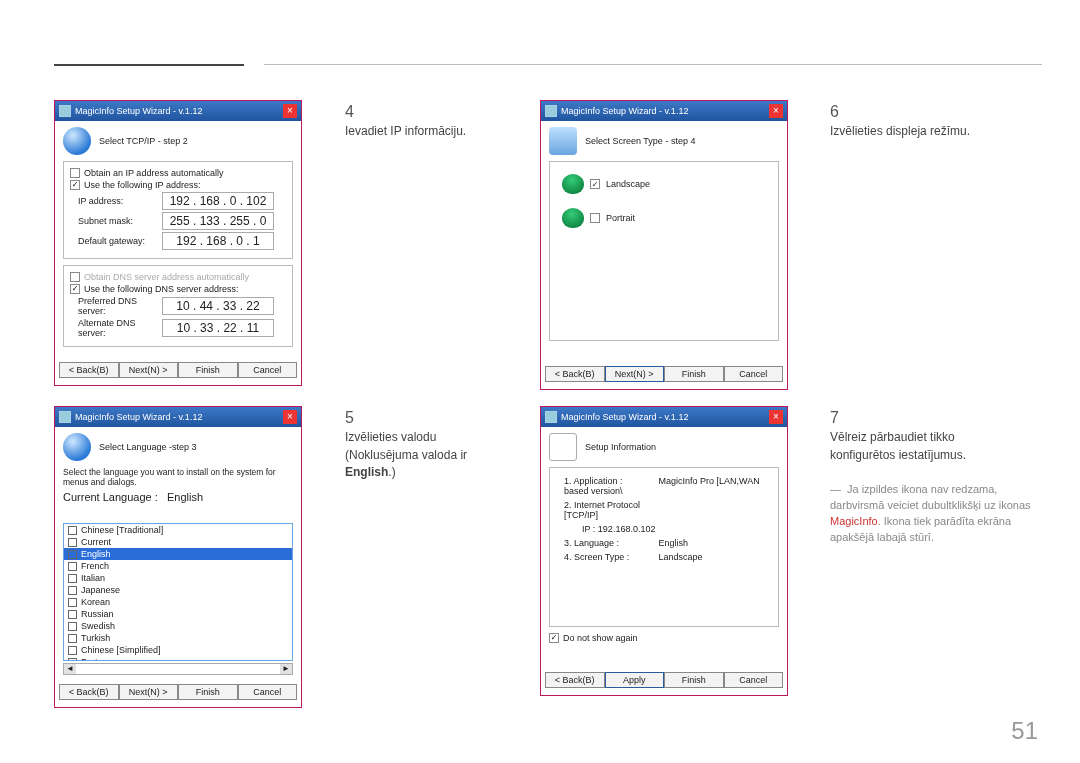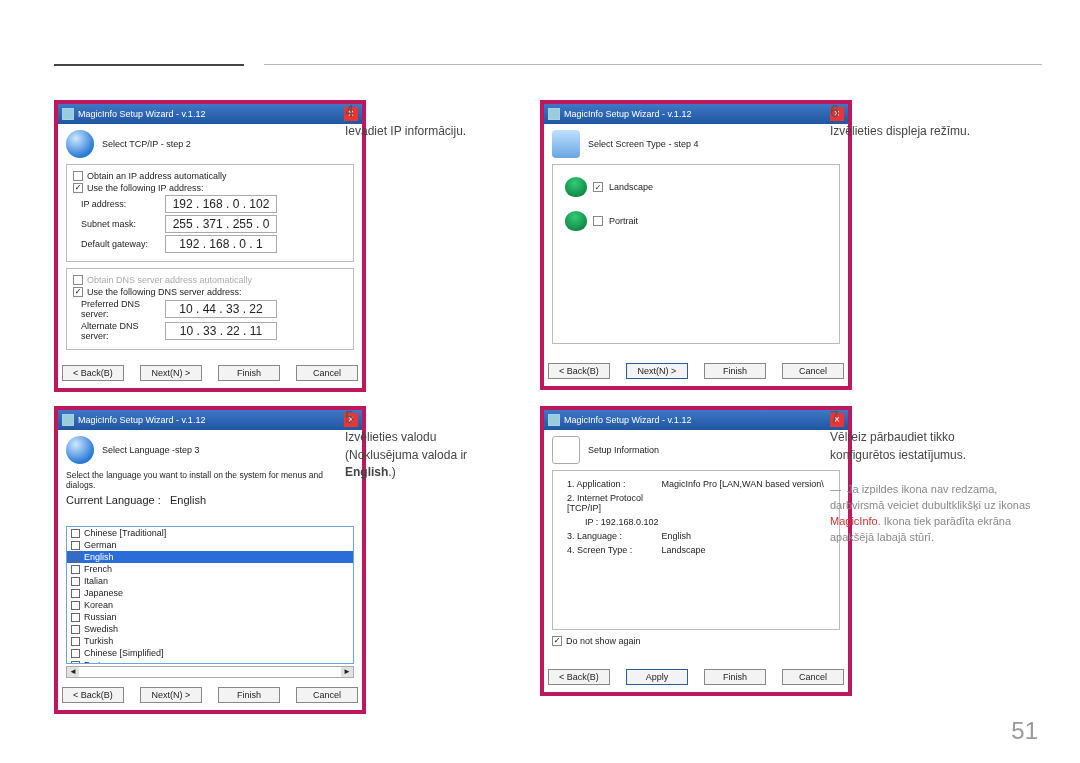--- a/index.html
+++ b/index.html
@@ -25,23 +25,23 @@
   .col1b { left: 54px;  top: 406px; width: 280px; }
   .col2b { left: 345px; top: 406px; width: 190px; font-size: 12px; line-height: 1.45; color:#444;}
   .col3b { left: 540px; top: 406px; width: 280px; }
   .col4b { left: 830px; top: 406px; width: 212px; font-size: 12px; line-height: 1.45; color:#444;}
 
   .stepnum { display:inline-block; width:22px; font-size:16px; color:#555; vertical-align: top; }
   .steptxt { display:inline-block; width:calc(100% - 24px); vertical-align: top; }
   .steptxt b { font-weight: 600; }
 
   .win {
-    border: 4px solid #be185d;
+    border: 1px solid #be185d;
     background: #fff;
-    width: 312px;
+    width: 248px;
     font-size: 9px;
     color: #222;
   }
   .win .titlebar {
     background: linear-gradient(#3d78c6,#2055a0);
     color: #fff;
     font-size: 9px;
     padding: 3px 4px;
     display: flex;
     align-items: center;
@@ -111,21 +111,21 @@
         <div class="chk">
             <span class="box">✓</span>
             <span>Use the following IP address:</span>
           </div>
         <div class="row">
             <span class="lbl">IP address:</span>
             <span class="ipbox">192 . 168 .   0  . 102</span>
           </div>
         <div class="row">
             <span class="lbl">Subnet mask:</span>
-            <span class="ipbox">255 . 371 . 255 .   0</span>
+            <span class="ipbox">255 . 133 . 255 .   0</span>
           </div>
         <div class="row">
             <span class="lbl">Default gateway:</span>
             <span class="ipbox">192 . 168 .   0  .    1</span>
           </div>
       </fieldset>
       <fieldset>
         <div class="chk disabled">
             <span class="box"></span>
             <span>Obtain DNS server address automatically</span>
@@ -214,21 +214,21 @@
         <span>Current Language     :</span>
         &nbsp;&nbsp;<span>English</span>
       </div>
       <div class="langlist" id="langlist">
           <div class="langitem">
             <span class="lbox"></span>
             <span>Chinese [Traditional]</span>
           </div>
           <div class="langitem">
             <span class="lbox"></span>
-            <span>German</span>
+            <span>Current</span>
           </div>
           <div class="langitem sel">
             <span class="lbox"></span>
             <span>English</span>
           </div>
           <div class="langitem">
             <span class="lbox"></span>
             <span>French</span>
           </div>
           <div class="langitem">

